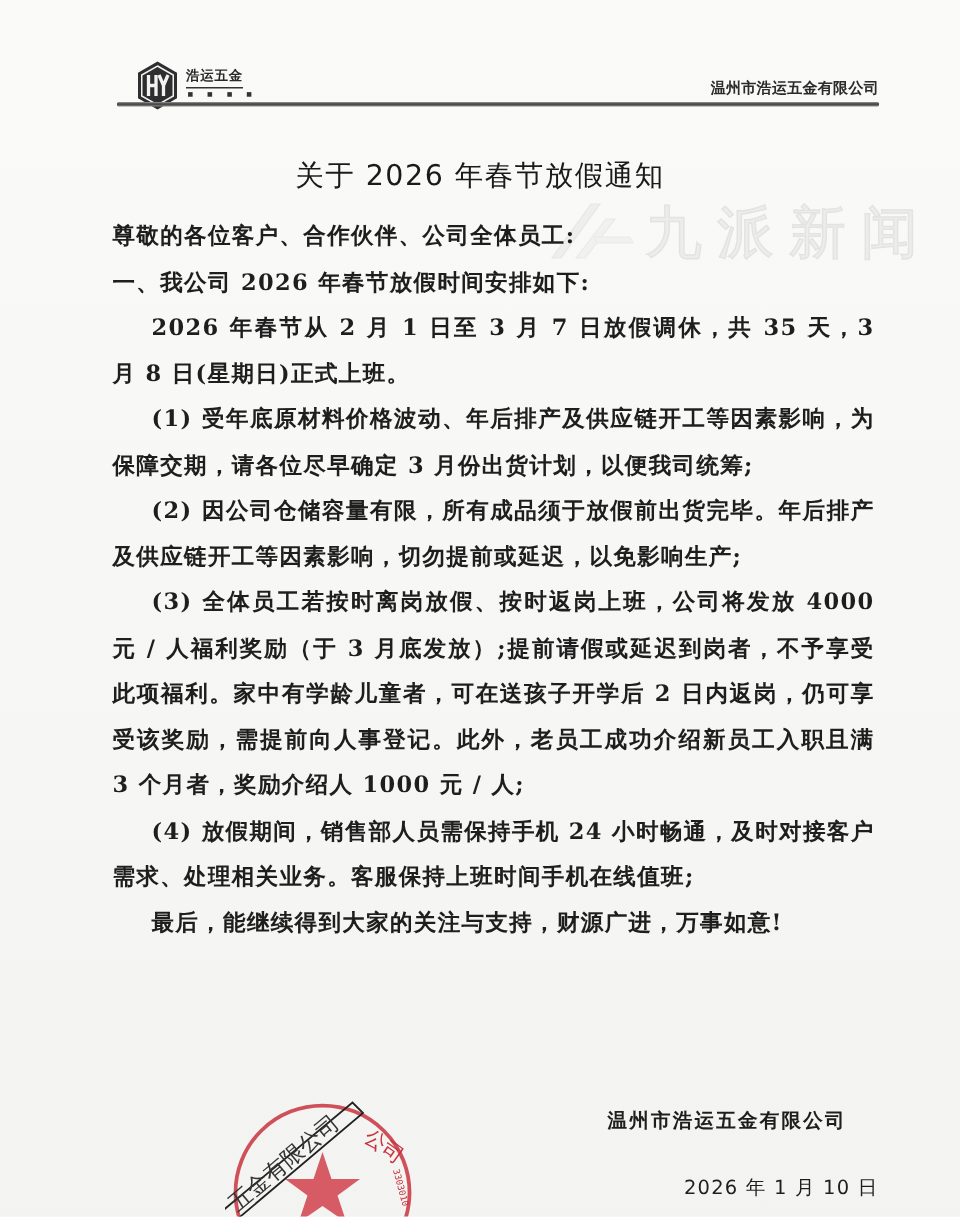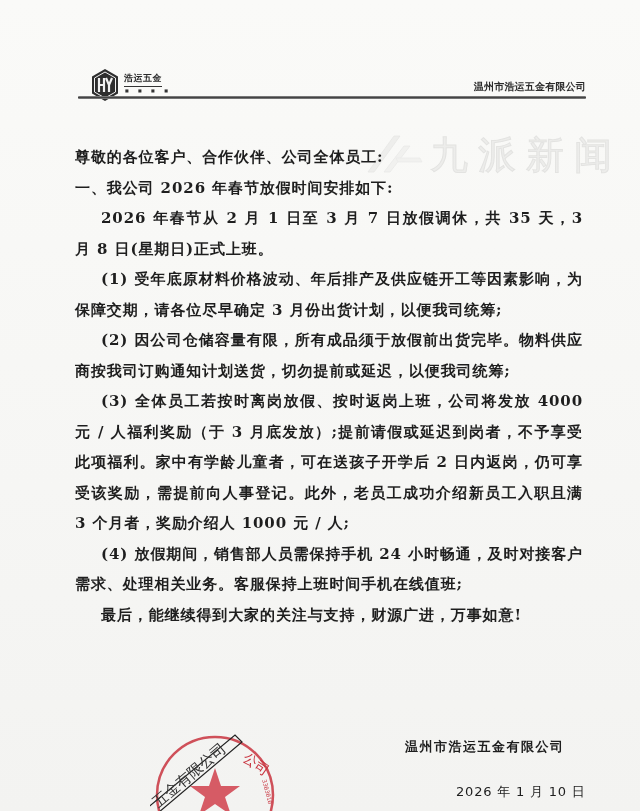--- a/index.html
+++ b/index.html
@@ -18,21 +18,21 @@
     .page {
       position: absolute;
       left: 0; top: 0;
       width: 640px; height: 811px;
       background: linear-gradient(180deg, #fafaf8 0%, #f6f6f4 60%, #f3f3f1 100%);
     }
     
     .letterhead {
       position: absolute;
       left: 78px; top: 38px;
-      width: 508px; height: 44px; margin-top: 28px;
+      width: 508px; height: 44px;
     }
     .logo {
       position: absolute;
       left: 12px; top: 2px;
       width: 110px; height: 36px;
     }
     .logo-hex {
       position: absolute;
       left: 0; top: 0;
       width: 30px; height: 34px;
@@ -166,27 +166,28 @@
 
   <div class="watermark">
     <svg width="70" height="52" viewBox="0 0 70 52" style="position:absolute;left:0;top:0;">
       <path d="M8 44 L34 8 L40 8 L14 44 Z" fill="#e6e6e4" stroke="#d8d8d6" stroke-width="0.8"></path>
       <path d="M24 44 L44 18 L50 18 L30 44 Z" fill="#ececea" stroke="#dcdcda" stroke-width="0.8"></path>
       <path d="M36 30 L60 30 L62 34 L38 34 Z" fill="#ececea" stroke="#dcdcda" stroke-width="0.6"></path>
     </svg>
     <span class="watermark-text">九派新闻</span>
   </div>
 
+  <div class="title">关于 2026 年春节放假通知</div>
 
   <div class="body">
     <p>尊敬的各位客户、合作伙伴、公司全体员工:</p>
     <p>一、我公司 2026 年春节放假时间安排如下:</p>
     <p class="indent">2026 年春节从 2 月 1 日至 3 月 7 日放假调休，共 35 天，3 月 8 日(星期日)正式上班。</p>
     <p class="indent"><span>(1)</span> <span>受年底原材料价格波动、年后排产及供应链开工等因素影响，为保障交期，请各位尽早确定 3 月份出货计划，以便我司统筹;</span></p>
-    <p class="indent"><span>(2)</span> <span>因公司仓储容量有限，所有成品须于放假前出货完毕。物料供应商按我司订购通知计划送货，切勿提前或延迟，以便我司统筹;</span></p>
+    <p class="indent"><span>(2)</span> <span>因公司仓储容量有限，所有成品须于放假前出货完毕。年后排产及供应链开工等因素影响，切勿提前或延迟，以免影响生产;</span></p>
     <p class="indent"><span>(3)</span> <span>全体员工若按时离岗放假、按时返岗上班，公司将发放 4000 元 / 人福利奖励（于 3 月底发放）;提前请假或延迟到岗者，不予享受此项福利。家中有学龄儿童者，可在送孩子开学后 2 日内返岗，仍可享受该奖励，需提前向人事登记。此外，老员工成功介绍新员工入职且满 3 个月者，奖励介绍人 1000 元 / 人;</span></p>
     <p class="indent"><span>(4)</span> <span>放假期间，销售部人员需保持手机 24 小时畅通，及时对接客户需求、处理相关业务。客服保持上班时间手机在线值班;</span></p>
     <p class="indent">最后，能继续得到大家的关注与支持，财源广进，万事如意!</p>
   </div>
 
   <svg class="stamp" viewBox="0 0 130 130">
     <circle cx="65" cy="65" r="58" fill="none" stroke="#c8323e" stroke-width="2.5" opacity="0.85"></circle>
     <polygon points="65,38 71,56 90,56 75,67 81,85 65,74 49,85 55,67 40,56 59,56" fill="#d0404c" opacity="0.85"></polygon>
     <text x="92" y="30" font-size="14" fill="#c8323e" font-family="DejaVu Sans, sans-serif" transform="rotate(35 92 30)">公司</text>
     <text x="112" y="50" font-size="6" fill="#c8323e" font-family="DejaVu Sans Mono, monospace" transform="rotate(75 112 50)">3303010</text>

